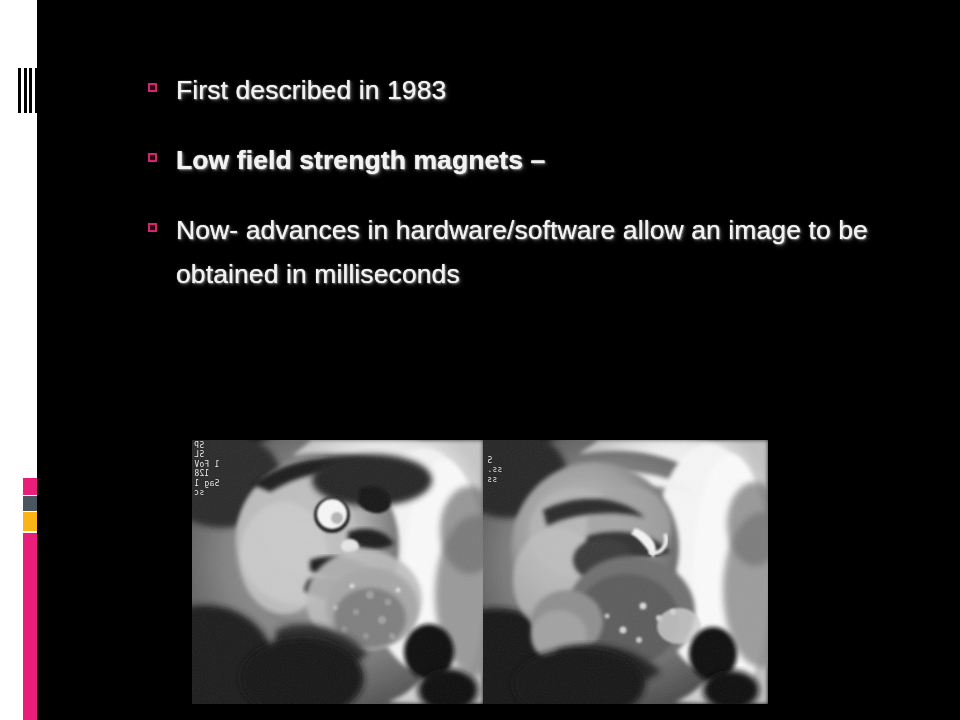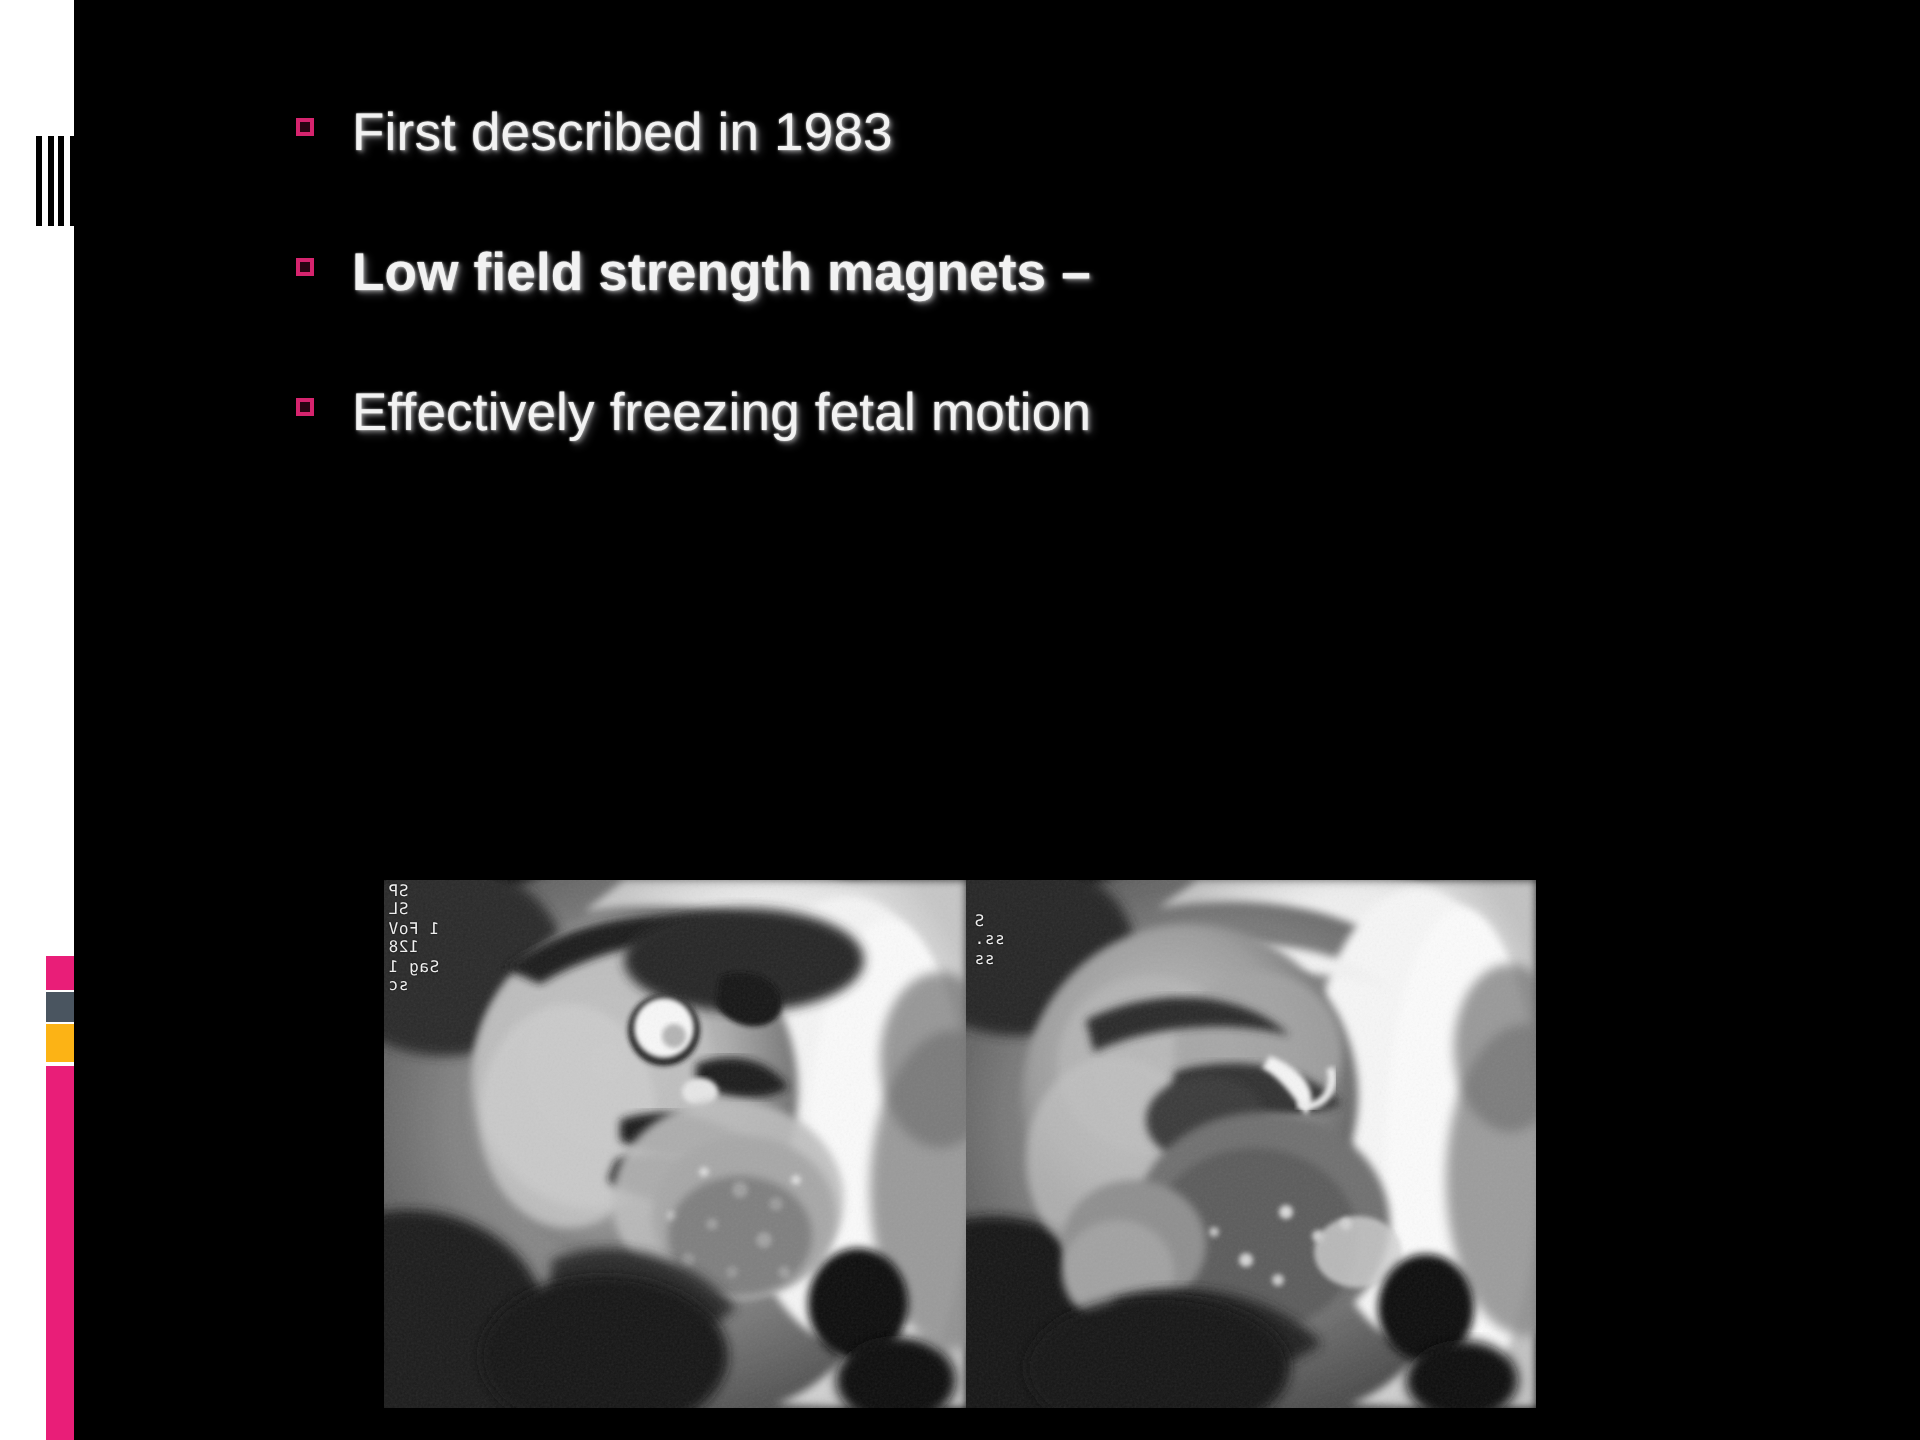--- a/index.html
+++ b/index.html
@@ -58,21 +58,21 @@
   }
   .rail-block.b-pink-top  { top: 478px; height: 17px; }
   .rail-block.b-slate     { top: 496px; height: 15px; }
   .rail-block.b-amber     { top: 512px; height: 19px; }
   .rail-block.b-pink-long { top: 533px; height: 187px; }
 
   
   #content {
     position: absolute;
     left: 148px;
-    top: 41px;
+    top: 65px;
     width: 790px;
   }
 
   .bullet-row {
     display: flex;
     align-items: flex-start;
     margin-bottom: 26px;
   }
   .bullet-row.b0 { margin-top: 4px; }
 
@@ -161,25 +161,25 @@
     <div class="bullet-row b0">
       <span class="bullet-marker" style="border-color: rgb(214, 36, 110);"></span>
       <span class="bullet-text" style="color: rgb(242, 242, 242);">First described in 1983</span>
     </div>
 
     <div class="bullet-row">
       <span class="bullet-marker" style="border-color: rgb(214, 36, 110);"></span>
       <span class="bullet-text" style="color: rgb(242, 242, 242); font-weight: bold;">Low field strength magnets –</span>
     </div>
 
-
     <div class="bullet-row">
       <span class="bullet-marker" style="border-color: rgb(214, 36, 110);"></span>
-      <span class="bullet-text" style="color: rgb(242, 242, 242);">Effectively freezing fetal motion</span>
-    </div>
+      <span class="bullet-text" style="color: rgb(242, 242, 242);">Now- advances in hardware/software allow an image to be obtained in milliseconds</span>
+    </div>
+
 
   </div>
 
   <div id="mri-pair">
 
     <div class="mri-panel left">
       <svg class="mri-svg" viewBox="0 0 291 264" preserveAspectRatio="none">
         <defs>
           <radialGradient id="uterusL" cx="46%" cy="46%" r="62%">
             <stop offset="0%" stop-color="#b9b9b9"></stop>

